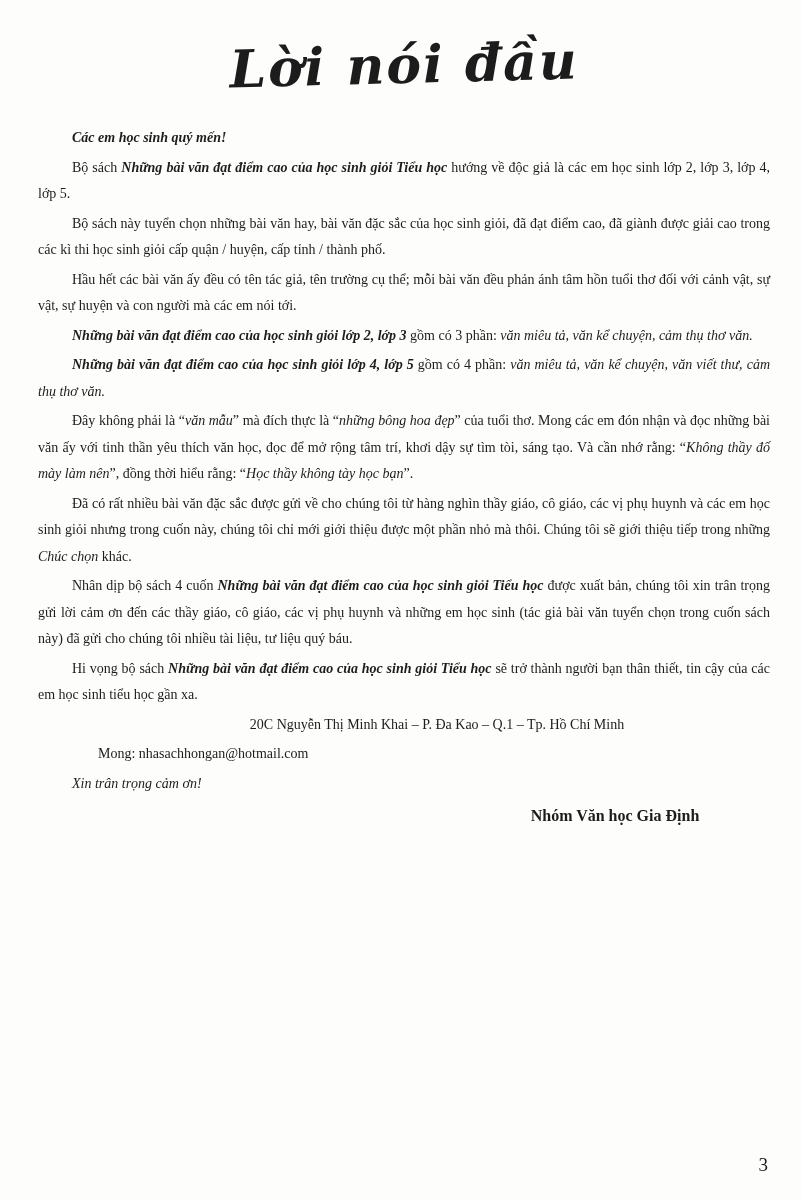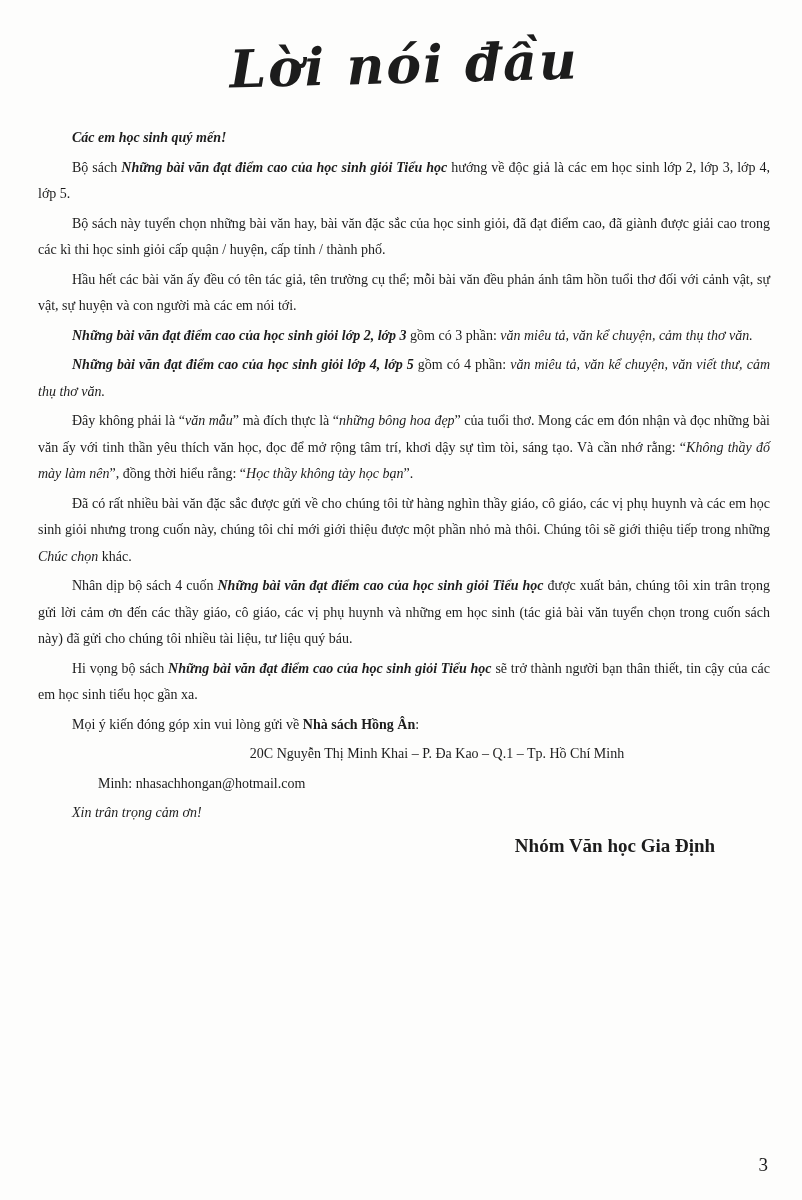--- a/index.html
+++ b/index.html
@@ -47,21 +47,21 @@
     text-align: left;
   }
   .s-n { font-style: normal; font-weight: normal; }
   .s-b { font-weight: bold; }
   .s-i { font-style: italic; }
   .s-bi { font-weight: bold; font-style: italic; }
   .signature {
     margin: 0 20px 0 auto;
     width: 270px;
     text-align: center;
-    font-size: 19px;
+    font-size: 16px;
     line-height: 31px;
   }
   .signature .sig-group { font-weight: bold; }
   .signature .sig-role  { font-style: italic; }
   .signature .sig-name  { font-weight: bold; letter-spacing: 0.5px; }
   .page-number {
     position: absolute;
     right: 34px;
     bottom: 24px;
     font-size: 19px;
@@ -78,23 +78,22 @@
         <p class="para"><span class="s-bi">Các em học sinh quý mến!</span></p>
         <p class="para"><span class="s-n">Bộ sách </span><span class="s-bi">Những bài văn đạt điểm cao của học sinh giỏi Tiểu học</span><span class="s-n"> hướng về độc giả là các em học sinh lớp 2, lớp 3, lớp 4, lớp 5.</span></p>
         <p class="para"><span class="s-n">Bộ sách này tuyển chọn những bài văn hay, bài văn đặc sắc của học sinh giỏi, đã đạt điểm cao, đã giành được giải cao trong các kì thi học sinh giỏi cấp quận / huyện, cấp tỉnh / thành phố.</span></p>
         <p class="para"><span class="s-n">Hầu hết các bài văn ấy đều có tên tác giả, tên trường cụ thể; mỗi bài văn đều phản ánh tâm hồn tuổi thơ đối với cảnh vật, sự vật, sự huyện và con người mà các em nói tới.</span></p>
         <p class="para"><span class="s-bi">Những bài văn đạt điểm cao của học sinh giỏi lớp 2, lớp 3</span><span class="s-n"> gồm có 3 phần: </span><span class="s-i">văn miêu tả, văn kể chuyện, cảm thụ thơ văn.</span></p>
         <p class="para"><span class="s-bi">Những bài văn đạt điểm cao của học sinh giỏi lớp 4, lớp 5</span><span class="s-n"> gồm có 4 phần: </span><span class="s-i">văn miêu tả, văn kể chuyện, văn viết thư, cảm thụ thơ văn.</span></p>
         <p class="para"><span class="s-n">Đây không phải là “</span><span class="s-i">văn mẫu</span><span class="s-n">” mà đích thực là “</span><span class="s-i">những bông hoa đẹp</span><span class="s-n">” của tuổi thơ. Mong các em đón nhận và đọc những bài văn ấy với tinh thần yêu thích văn học, đọc để mở rộng tâm trí, khơi dậy sự tìm tòi, sáng tạo. Và cần nhớ rằng: “</span><span class="s-i">Không thầy đố mày làm nên</span><span class="s-n">”, đồng thời hiểu rằng: “</span><span class="s-i">Học thầy không tày học bạn</span><span class="s-n">”.</span></p>
         <p class="para"><span class="s-n">Đã có rất nhiều bài văn đặc sắc được gửi về cho chúng tôi từ hàng nghìn thầy giáo, cô giáo, các vị phụ huynh và các em học sinh giỏi nhưng trong cuốn này, chúng tôi chỉ mới giới thiệu được một phần nhỏ mà thôi. Chúng tôi sẽ giới thiệu tiếp trong những </span><span class="s-i">Chúc chọn</span><span class="s-n"> khác.</span></p>
         <p class="para"><span class="s-n">Nhân dịp bộ sách 4 cuốn </span><span class="s-bi">Những bài văn đạt điểm cao của học sinh giỏi Tiểu học</span><span class="s-n"> được xuất bản, chúng tôi xin trân trọng gửi lời cảm ơn đến các thầy giáo, cô giáo, các vị phụ huynh và những em học sinh (tác giả bài văn tuyển chọn trong cuốn sách này) đã gửi cho chúng tôi nhiều tài liệu, tư liệu quý báu.</span></p>
         <p class="para"><span class="s-n">Hi vọng bộ sách </span><span class="s-bi">Những bài văn đạt điểm cao của học sinh giỏi Tiểu học</span><span class="s-n"> sẽ trở thành người bạn thân thiết, tin cậy của các em học sinh tiểu học gần xa.</span></p>
-        <p class="para"><span class="s-n">Mọi ý kiến đóng góp xin vui lòng gửi về </span><span class="s-b">Nhà sách Hồng Ân</span><span class="s-n">:</span></p>
         <p class="para address"><span class="s-n">20C Nguyễn Thị Minh Khai – P. Đa Kao – Q.1 – Tp. Hồ Chí Minh</span></p>
-        <p class="para email"><span class="s-n">Minh: nhasachhongan@hotmail.com</span></p>
+        <p class="para email"><span class="s-n">Mong: nhasachhongan@hotmail.com</span></p>
         <p class="para"><span class="s-i">Xin trân trọng cảm ơn!</span></p>
       </div>
 
     <div class="signature">
       <div class="sig-group">Nhóm Văn học Gia Định</div>
     </div>
   </div>
 
   <div class="page-number">3</div>
 </div>

